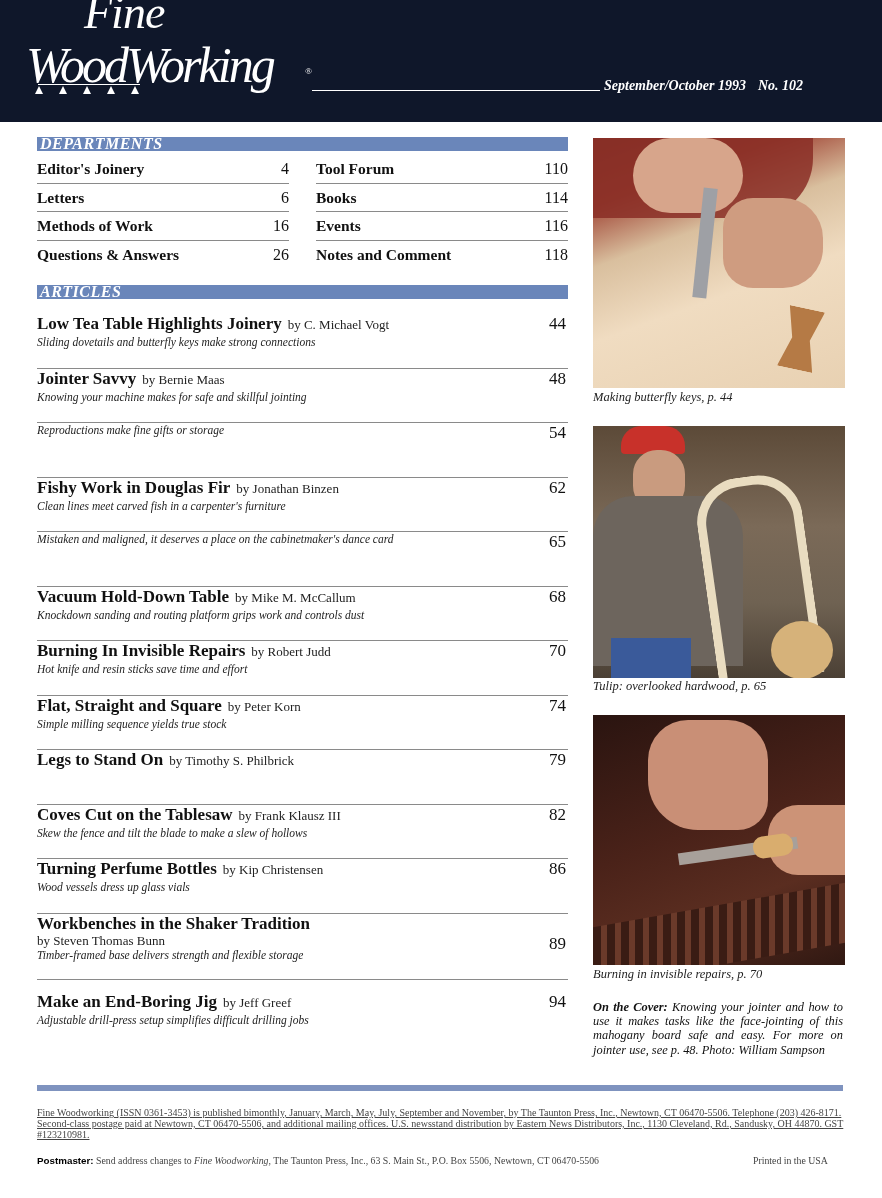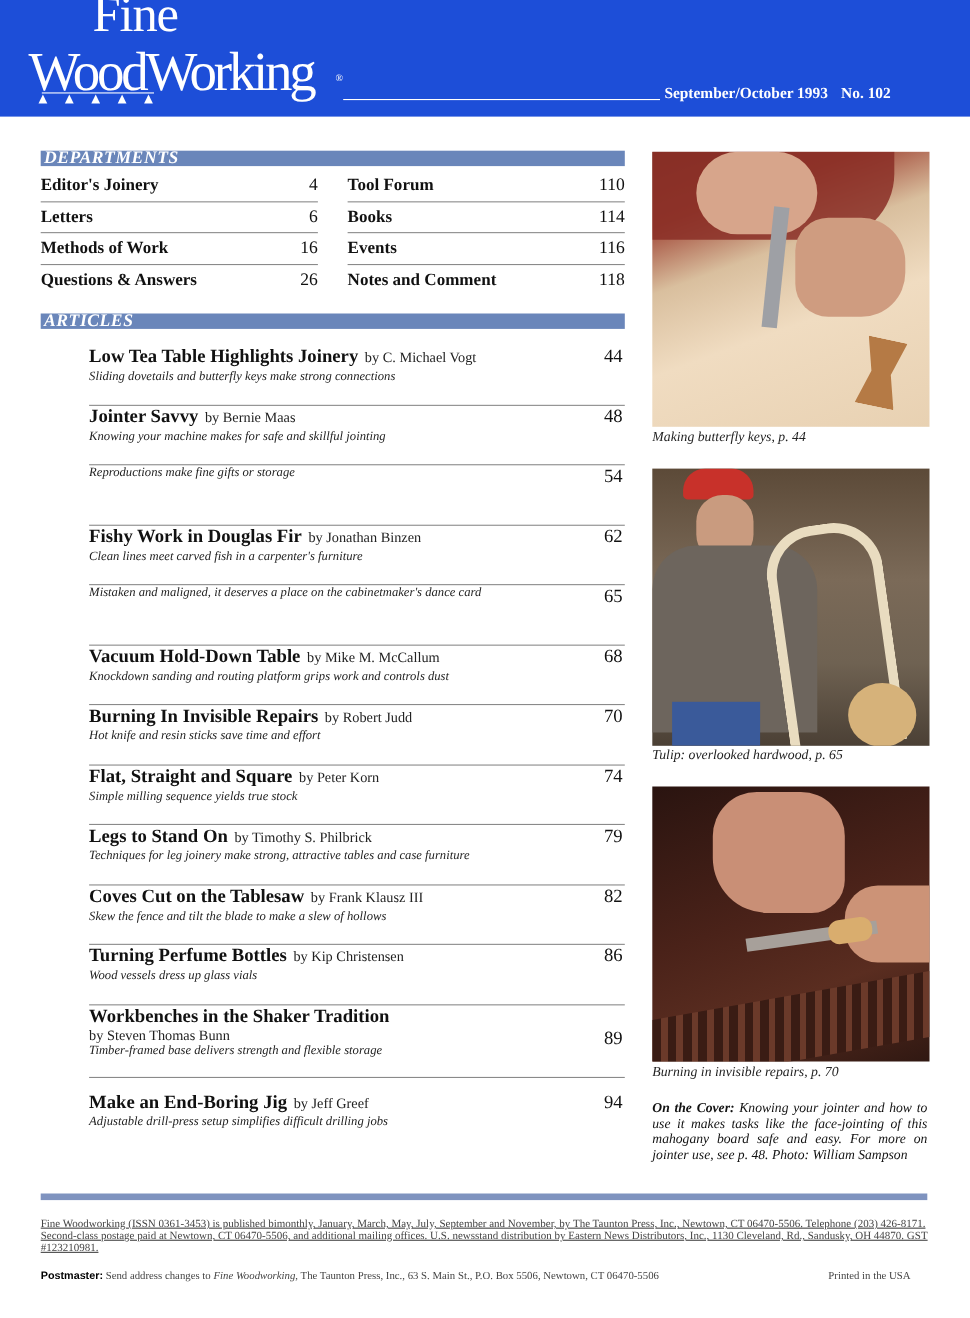--- a/index.html
+++ b/index.html
@@ -3,22 +3,23 @@
 <meta charset="utf-8">
 <style>
   html, body { margin: 0; padding: 0; }
   body {
     width: 882px; height: 1198px; position: relative; overflow: hidden;
     background: #ffffff; color: #111;
     font-family: "Liberation Serif", "DejaVu Serif", serif;
   }
   
   .masthead {
-    position: absolute; left: 0; top: 0; width: 882px; height: 106px;
-    background: #1d4ed8;
+    position: absolute; left: 0; top: 0; width: 882px; height: 122px;
+    background: #0f172a;
+    font-style: italic;
   }
   .logo-fine {
     position: absolute; left: 84px; top: -10px;
     font-size: 46px; color: #fff; letter-spacing: -1px;
     font-family: "Liberation Serif", serif; line-height: 1;
   }
   .logo-wood {
     position: absolute; left: 26px; top: 40px;
     font-size: 50px; color: #fff; letter-spacing: -3px;
     font-family: "Liberation Serif", serif; line-height: 1;
@@ -63,21 +64,21 @@
     height: 28.7px; display: flex; justify-content: space-between; align-items: center;
     font-size: 15.5px; font-weight: bold; border-bottom: 1px solid #8a8a8a;
     box-sizing: border-box;
   }
   .dept-row:last-child { border-bottom: none; }
   .dept-row .pg { font-weight: normal; font-size: 16px; }
 
   
   .articles { position: absolute; left: 37px; top: 314px; width: 531px; }
   .article {
-    position: relative; height: 54.5px; border-bottom: 1px solid #8a8a8a; box-sizing: border-box; margin-left: 44px;
+    position: relative; height: 54.5px; border-bottom: 1px solid #8a8a8a; box-sizing: border-box;
   }
   .article.last { border-bottom: none; }
   .article.tall { height: 66px; }
   .art-title { font-size: 17px; font-weight: bold; white-space: nowrap; line-height: 20px; }
   .art-author { font-size: 13px; font-weight: normal; margin-left: 6px; color: #222; }
   .art-author-line { font-size: 13px; color: #222; line-height: 14px; display: block; }
   .art-desc {
     font-size: 11.5px; font-style: italic; font-weight: normal; color: #222;
     line-height: 14px; white-space: nowrap;
   }
@@ -218,21 +219,20 @@
     <div class="art-desc">Hot knife and resin sticks save time and effort</div>
     <div class="art-page">70</div>
   </div>
   <div class="article">
     <div class="art-title"><span>Flat, Straight and Square</span><span class="art-author">by Peter Korn</span></div>
     <div class="art-desc">Simple milling sequence yields true stock</div>
     <div class="art-page">74</div>
   </div>
   <div class="article">
     <div class="art-title"><span>Legs to Stand On</span><span class="art-author">by Timothy S. Philbrick</span></div>
-    <div class="art-desc">Techniques for leg joinery make strong, attractive tables and case furniture</div>
     <div class="art-page">79</div>
   </div>
   <div class="article">
     <div class="art-title"><span>Coves Cut on the Tablesaw</span><span class="art-author">by Frank Klausz III</span></div>
     <div class="art-desc">Skew the fence and tilt the blade to make a slew of hollows</div>
     <div class="art-page">82</div>
   </div>
   <div class="article">
     <div class="art-title"><span>Turning Perfume Bottles</span><span class="art-author">by Kip Christensen</span></div>
     <div class="art-desc">Wood vessels dress up glass vials</div>

